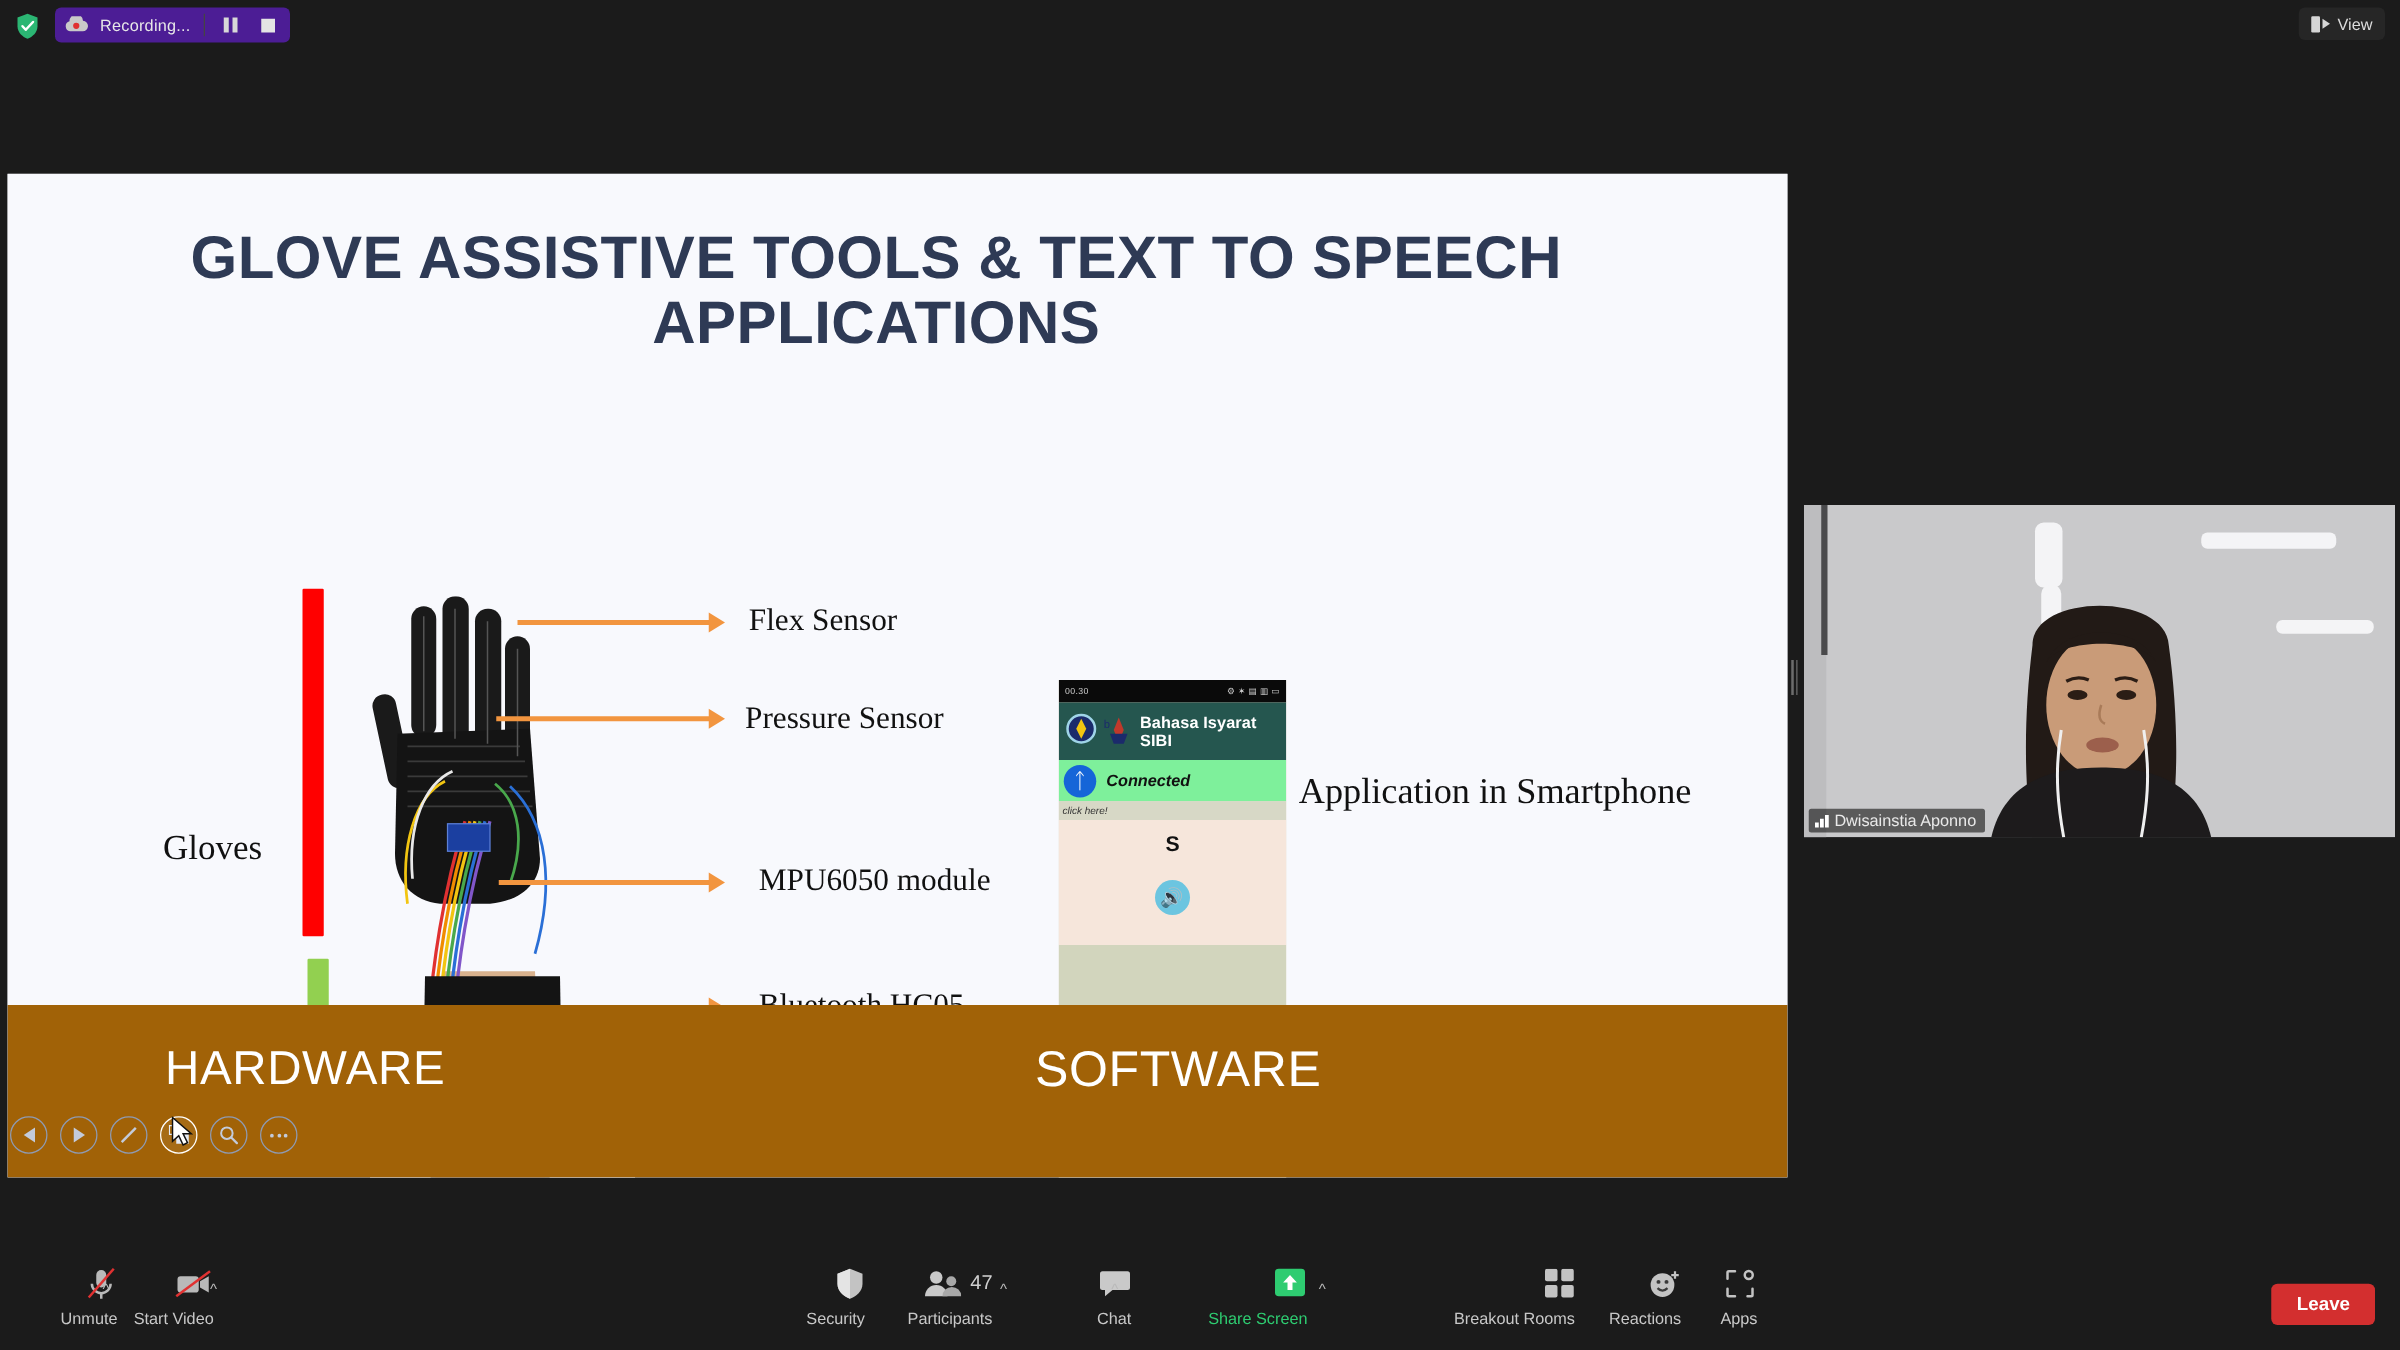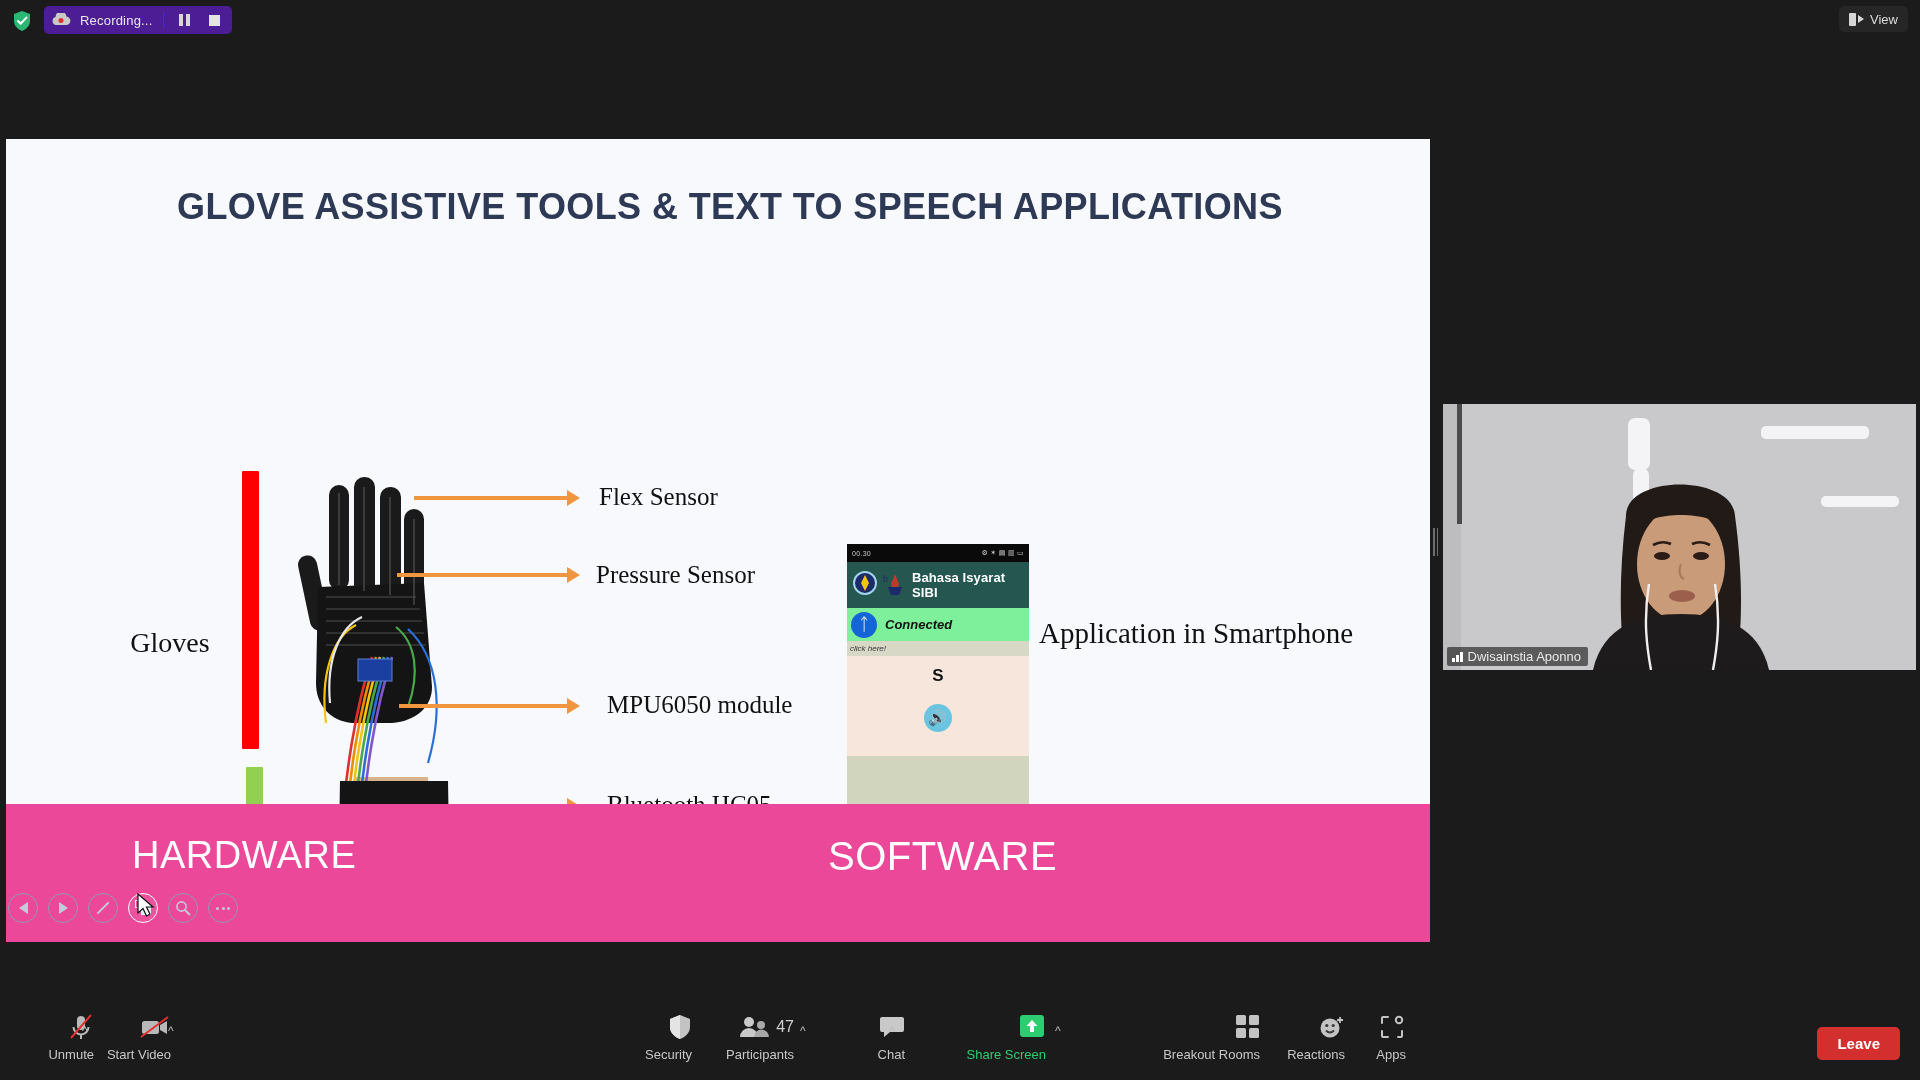--- a/index.html
+++ b/index.html
@@ -39,30 +39,30 @@
   .view-ico .b1 { width: 7px; height: 13px; background: #d6d6d6; border-radius:1px; }
   .view-ico .b2 { width: 0; height: 0; border-left: 6px solid #d6d6d6; border-top: 4px solid transparent; border-bottom: 4px solid transparent; }
 
   
   .slide-wrap {
     position: absolute; left: 6px; top: 139px; width: 1424px; height: 803px;
     background: #f7f8fc; overflow: hidden;
   }
   .slide-body { position: absolute; left:0; top:0; width:1424px; height:665px; background:#f8f9fd; }
   .slide-title {
-    position: absolute; left: 112px; top: 42px; width: 1224px;
+    position: absolute; left: 83px; top: 42px; width: 1224px;
     text-align: center; color: #2e3a55; font-weight: 700;
-    font-size: 36px; line-height: 52px; letter-spacing: .4px;
+    font-size: 48px; line-height: 52px; letter-spacing: .4px;
   }
 
   
   .bar { position: absolute; width: 17px; border-radius: 1px; }
   .bar-gloves { left: 236px; top: 332px; height: 278px; }
   .bar-band   { left: 240px; top: 628px; height: 138px; }
-  .lbl-serif { position: absolute; color: #111; font-family: "Liberation Serif", serif; }
+  .lbl-serif { position: absolute; color: #111; font-family: "Liberation Serif", serif; margin-top: 36px; }
   .lbl-gloves { left: 104px; top: 488px; width: 120px; text-align:center; font-size: 28px; }
   .lbl-band   { left: 36px;  top: 688px; width: 190px; text-align:center; font-size: 28px; }
 
   
   .glove-photo { position: absolute; left: 290px; top: 338px; width: 212px; height: 470px; }
   .glove-photo svg { display:block; }
 
   
   .callout { position: absolute; font-family: "Liberation Serif", serif; font-size: 25px; color: #111; white-space: nowrap; }
   .arrow { position: absolute; height: 4px; background: #f2953f; }
@@ -296,21 +296,21 @@
         <div class="ph-nav">
           <span>☰</span>
           <span>□</span>
           <span>◁</span>
         </div>
       </div>
 
       <div class="app-smart">Application in Smartphone</div>
     </div>
 
-    <div class="slide-footer" style="background: #ec4899;">
+    <div class="slide-footer" style="background: #a16207;">
       <div class="foot-hw">HARDWARE</div>
       <div class="foot-sw">SOFTWARE</div>
     </div>
   </div>
 
   <div class="anno-bar">
     <div class="anno-btn">
         <span class="tri-l"></span>
       </div>
     <div class="anno-btn">

